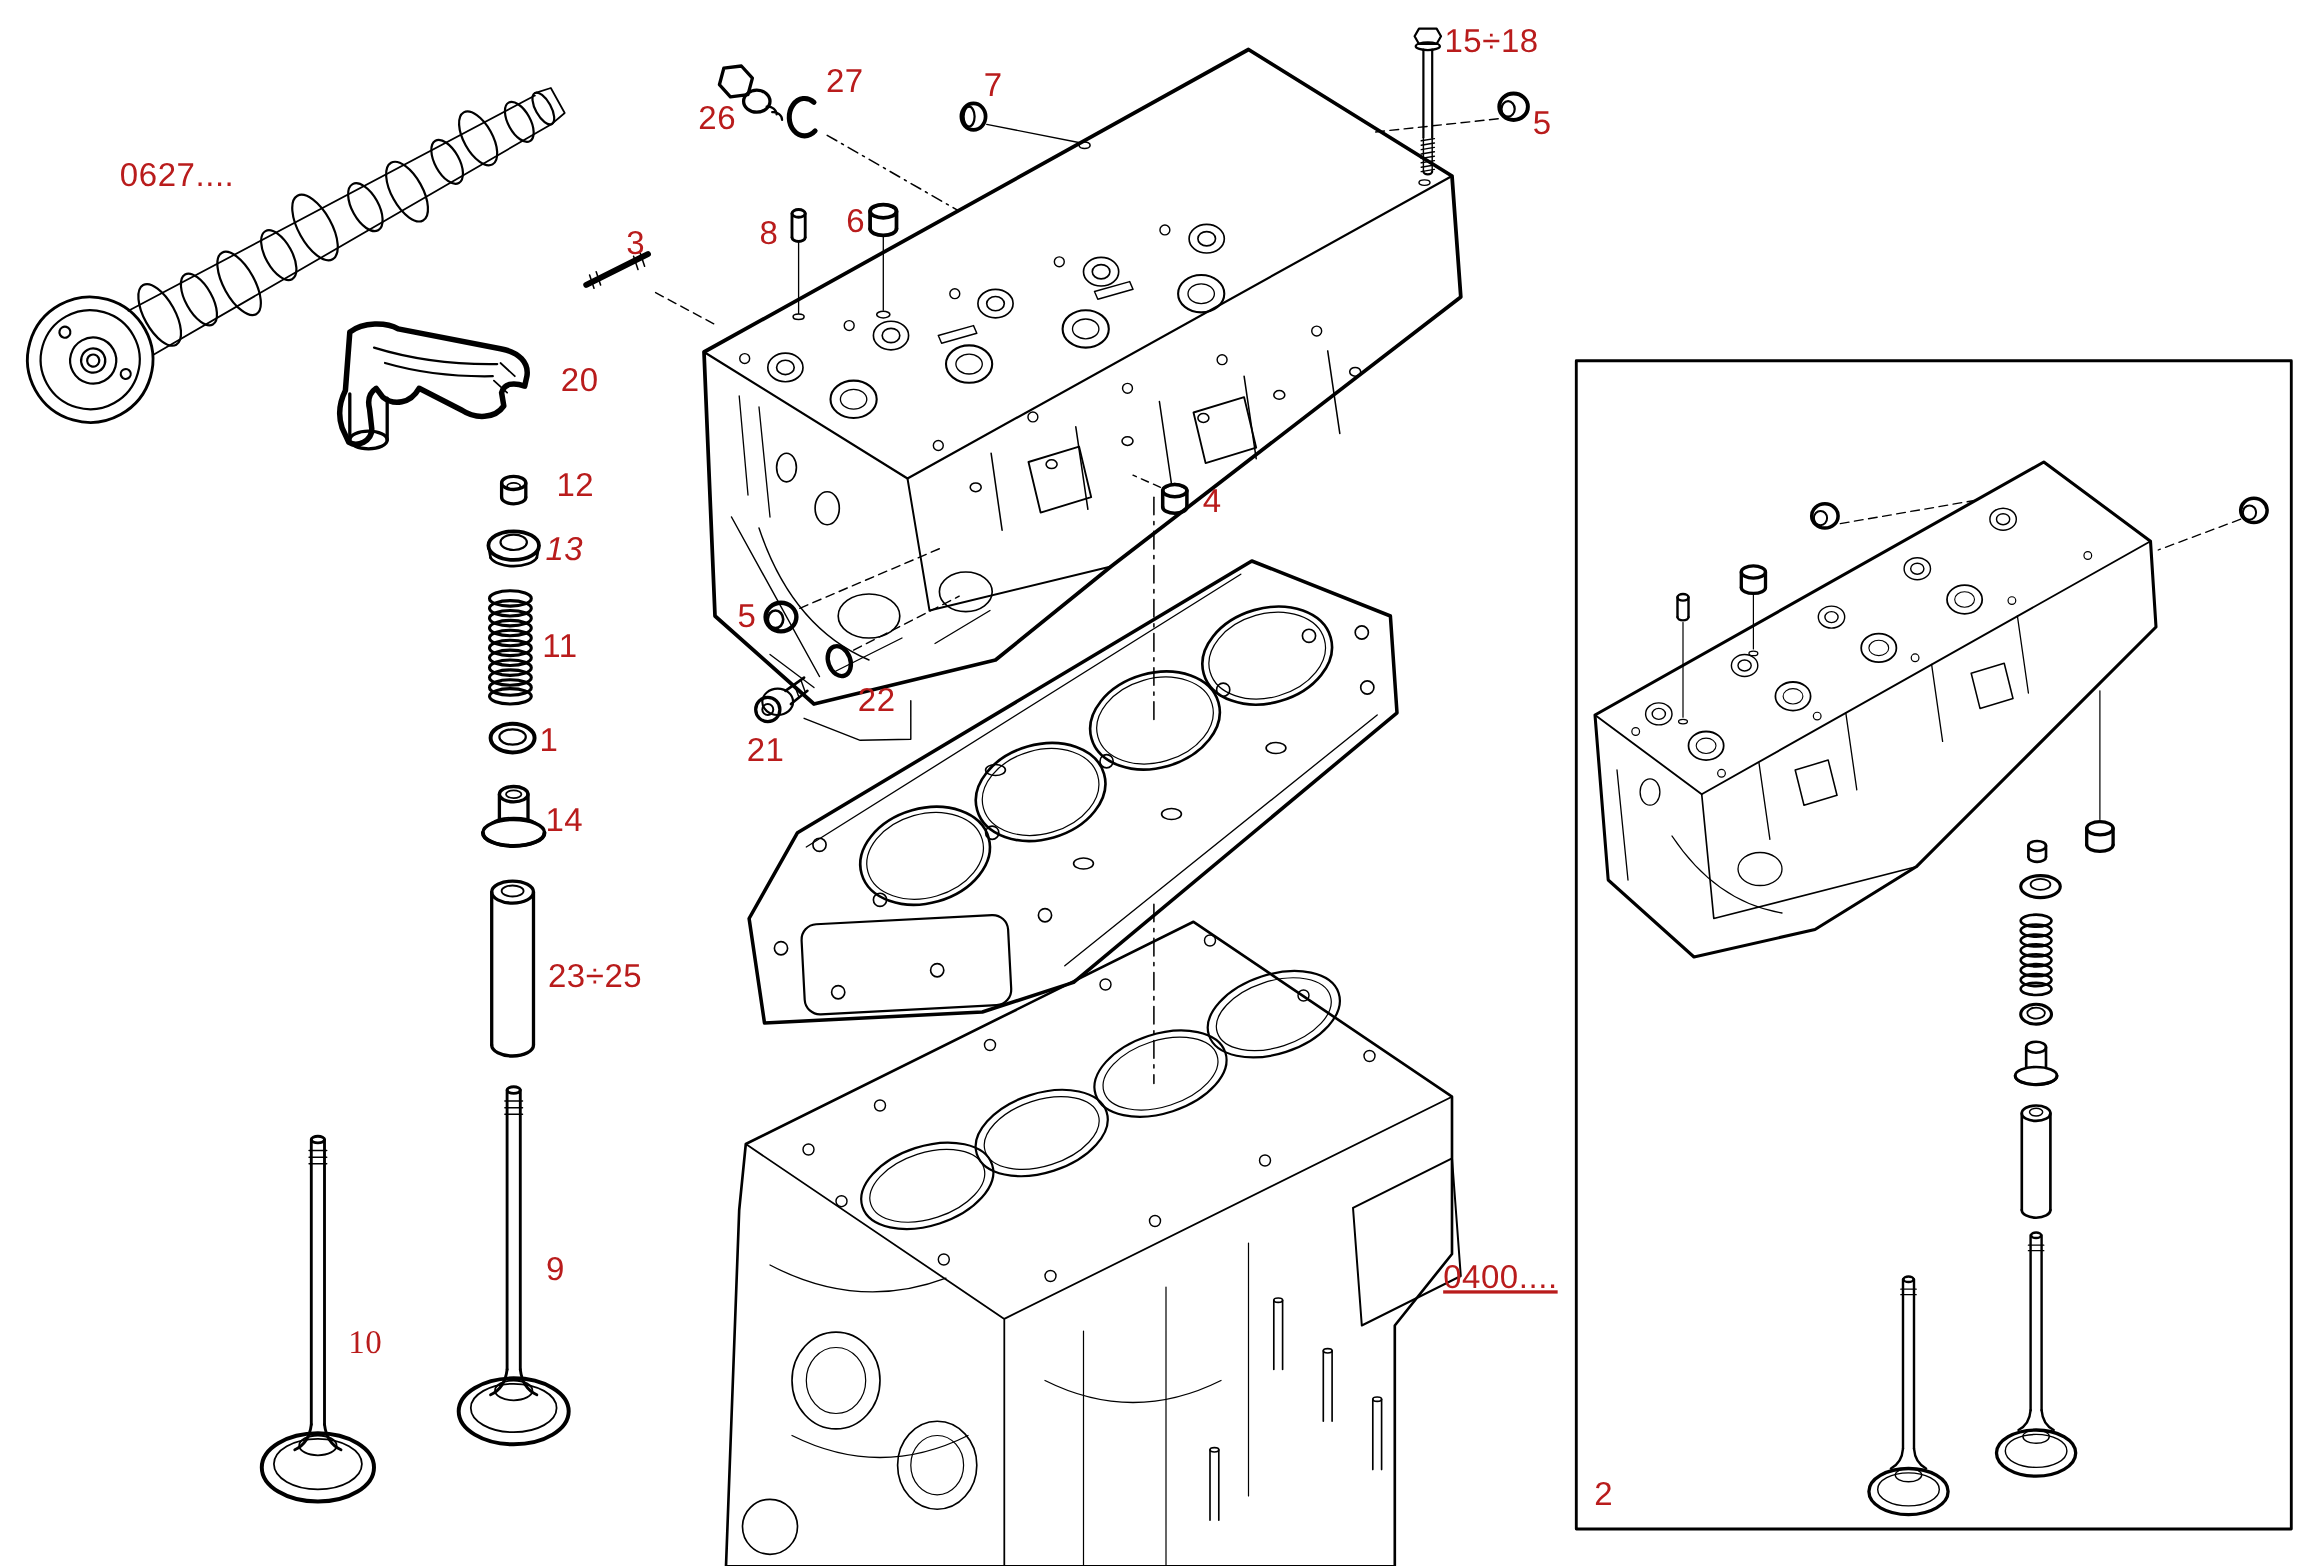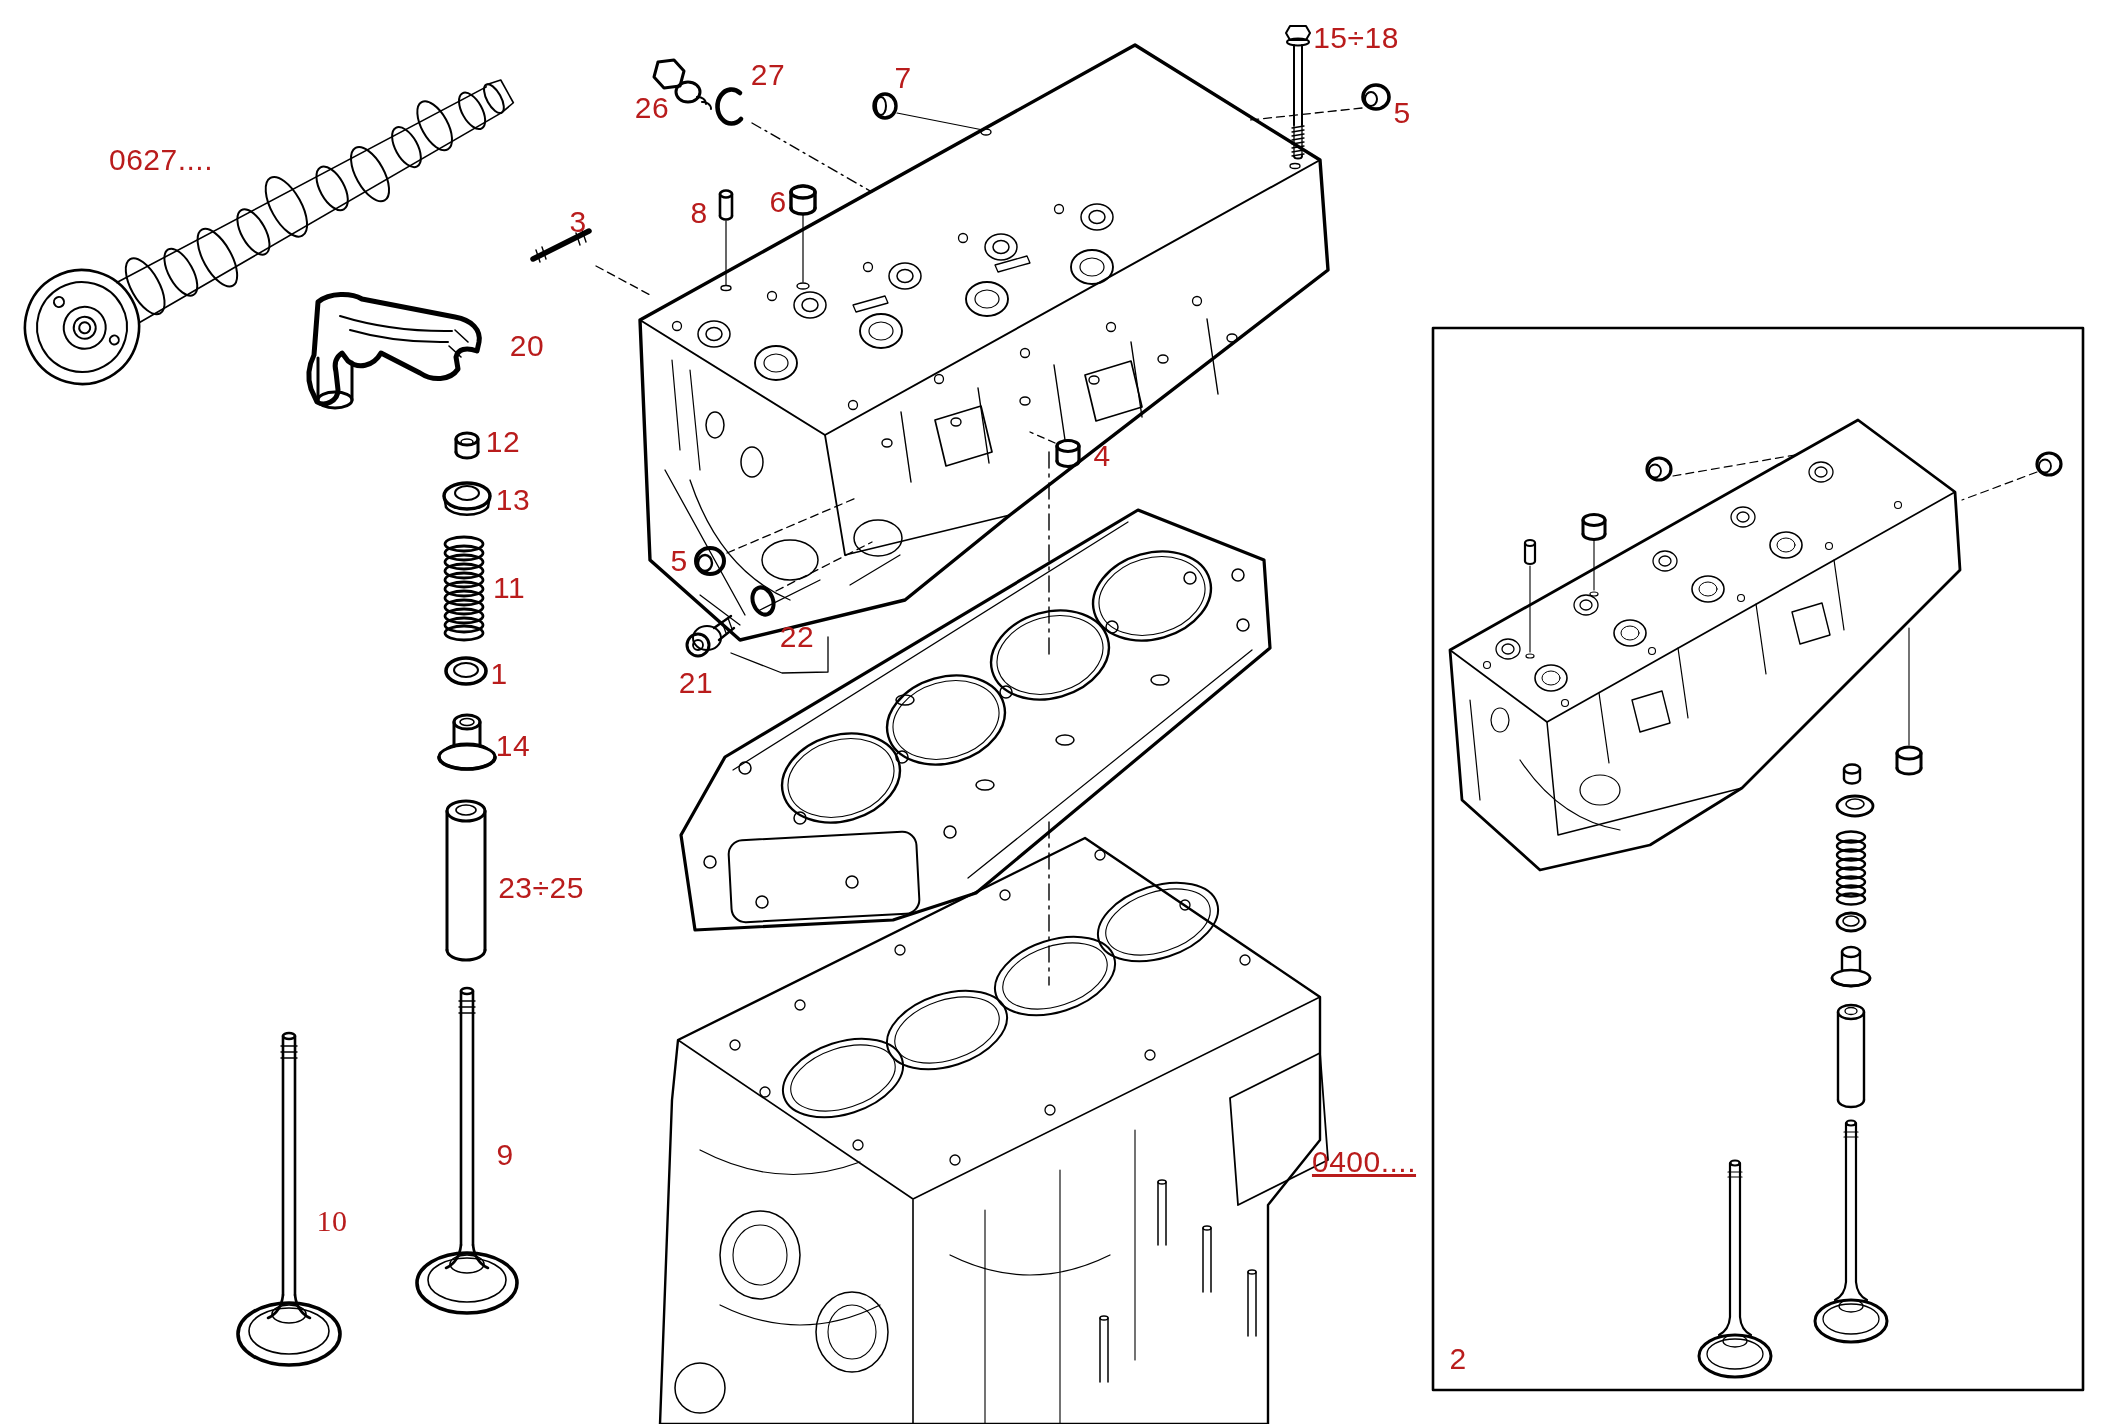--- a/index.html
+++ b/index.html
@@ -477,22 +477,22 @@
       <span class="plabel" style="left: 161px; top: 160px;">0627....</span>
       <span class="plabel" style="left: 652px; top: 108px;">26</span>
       <span class="plabel" style="left: 768px; top: 75px;">27</span>
       <span class="plabel" style="left: 903px; top: 78px;">7</span>
       <span class="plabel" style="left: 1356px; top: 38px;">15÷18</span>
       <span class="plabel" style="left: 1402px; top: 113px;">5</span>
       <span class="plabel" style="left: 578px; top: 222px;">3</span>
       <span class="plabel" style="left: 699px; top: 213px;">8</span>
       <span class="plabel" style="left: 778px; top: 202px;">6</span>
       <span class="plabel" style="left: 527px; top: 346px; text-align: center;">20</span>
-      <span class="plabel" style="left: 503px; top: 442px;">12</span>
-      <span class="plabel" style="left: 513px; top: 500px;">13</span>
+      <span class="plabel" style="left: 523px; top: 442px;">12</span>
+      <span class="plabel" style="left: 513px; top: 500px; font-style: italic;">13</span>
       <span class="plabel" style="left: 509px; top: 588px;">11</span>
       <span class="plabel" style="left: 499px; top: 674px;">1</span>
       <span class="plabel" style="left: 513px; top: 746px;">14</span>
       <span class="plabel" style="left: 541px; top: 888px;">23÷25</span>
       <span class="plabel" style="left: 1102px; top: 456px;">4</span>
       <span class="plabel" style="left: 679px; top: 561px;">5</span>
       <span class="plabel" style="left: 797px; top: 637px;">22</span>
       <span class="plabel" style="left: 696px; top: 683px;">21</span>
       <span class="plabel" style="left: 332px; top: 1221px; font-family: Liberation Serif, serif;">10</span>
       <span class="plabel" style="left: 505px; top: 1155px;">9</span>

